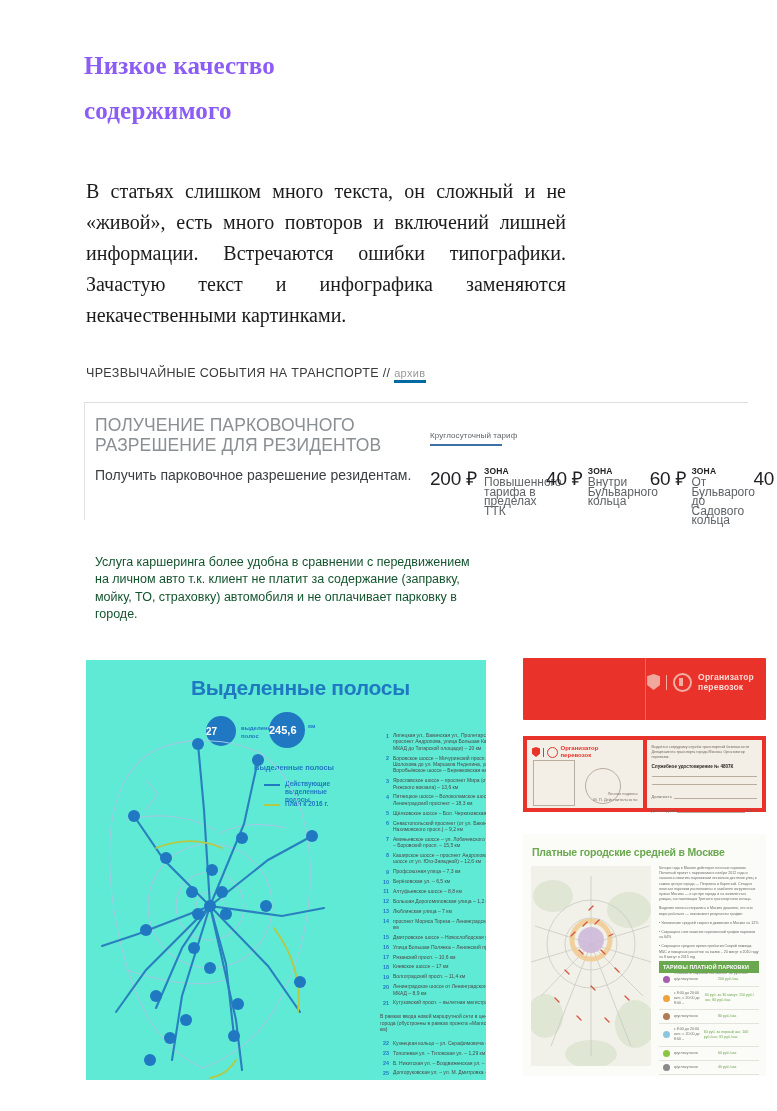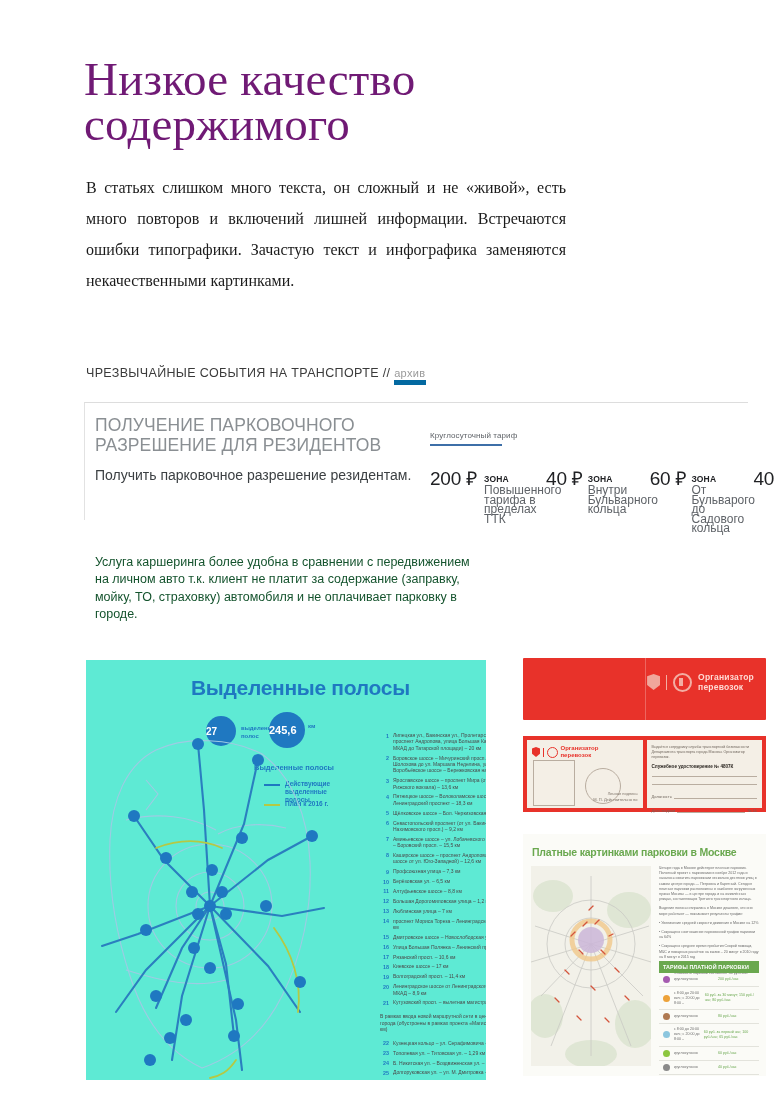--- a/index.html
+++ b/index.html
@@ -17,35 +17,35 @@
     color: #222;
   }
 
   
   .page-title {
     position: absolute;
     left: 84px;
     top: 26px;
     width: 520px;
     font-family: "Liberation Serif", serif;
-    font-size: 47px;
+    font-size: 25px;
     line-height: 45px;
-    font-weight: 400;
-    color: #701a75;
+    font-weight: 700;
+    color: #8b5cf6;
     letter-spacing: .2px;
   }
 
   
   .intro {
     position: absolute;
     left: 86px;
     top: 156px;
     width: 480px;
     font-family: "Liberation Serif", serif;
-    font-size: 16px;
+    font-size: 20px;
     line-height: 31px;
     color: #1b1b1b;
     text-align: justify;
     text-justify: inter-word;
     hyphens: auto;
   }
 
   
   .rubric {
     position: absolute;
@@ -53,21 +53,21 @@
     top: 366px;
     font-size: 12.5px;
     letter-spacing: .35px;
     color: #3a3a3a;
     white-space: nowrap;
   }
   .rubric .sep { color: #3a3a3a; }
   .rubric .archive {
     color: #9a9a9a;
     font-size: 11px;
-    border-bottom: 5px solid #0369a1;
+    border-bottom: 3px solid #0369a1;
     padding-bottom: 1px;
     cursor: pointer;
   }
 
   
   .shot-card {
     position: absolute;
     left: 84px;
     top: 402px;
     width: 664px;
@@ -129,21 +129,20 @@
     font-size: 19px;
     color: #202124;
     line-height: 26px;
     white-space: nowrap;
     letter-spacing: -.2px;
   }
   .zone .desc {
     margin-left: 5px;
     margin-right: 4px;
     width: 58px;
-    margin-top: 8px;
   }
   .zone .desc .ztag {
     font-size: 8.5px;
     font-weight: bold;
     color: #202124;
     letter-spacing: .2px;
     line-height: 11px;
   }
   .zone .desc .ztxt {
     font-size: 12px;
@@ -685,21 +684,21 @@
       </div>
       <div class="pp-field">
         <span>Дата выдачи</span>
         <span class="fill"></span>
         <span>№ 11</span>
       </div>
     </div>
   </figure>
 
   <figure class="parking">
-    <div class="parking-title">Платные картинками парковки в Москве</div>
+    <div class="parking-title">Платные городские средней в Москве</div>
 
     <div class="parking-map">
       <svg width="120" height="200" viewBox="0 0 120 200">
         <rect width="120" height="200" fill="#f2f1e9"></rect>
         <g fill="#dfe6d4">
           <ellipse cx="22" cy="30" rx="20" ry="16"></ellipse>
           <ellipse cx="98" cy="44" rx="22" ry="18"></ellipse>
           <ellipse cx="14" cy="150" rx="18" ry="22"></ellipse>
           <ellipse cx="104" cy="158" rx="20" ry="24"></ellipse>
           <ellipse cx="60" cy="188" rx="26" ry="14"></ellipse>

